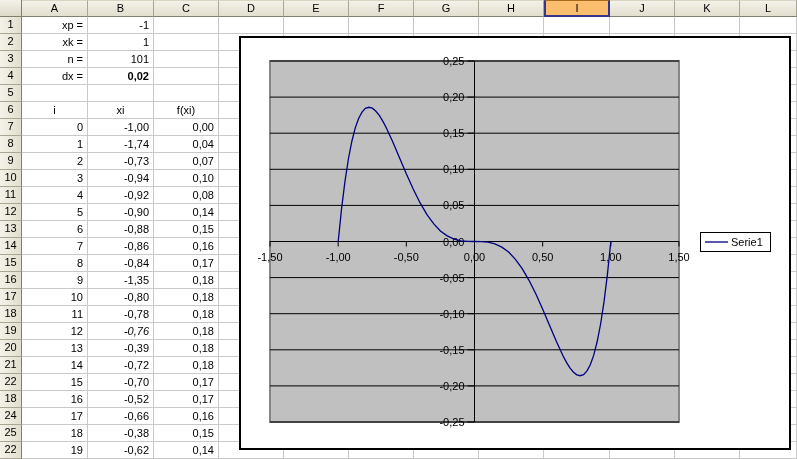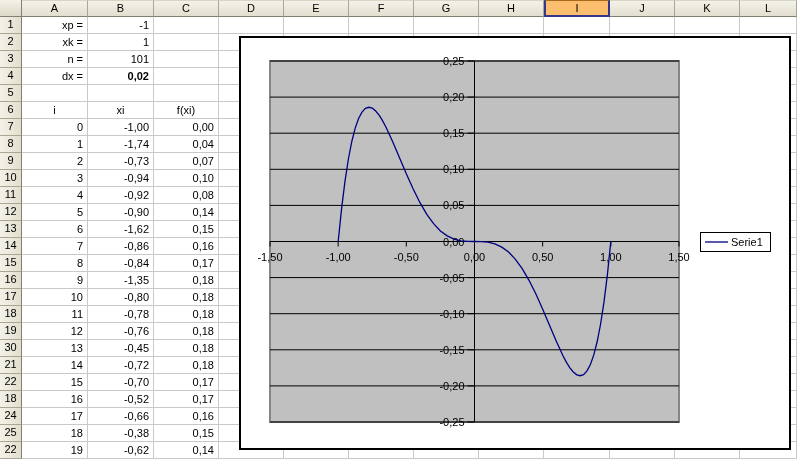--- a/index.html
+++ b/index.html
@@ -244,21 +244,21 @@
         <div class="cell" style="width: 65px;"></div>
         <div class="cell" style="width: 65px;"></div>
         <div class="cell" style="width: 66px;"></div>
         <div class="cell" style="width: 65px;"></div>
         <div class="cell" style="width: 65px;"></div>
         <div class="cell" style="width: 57px;"></div>
       </div>
       <div class="grow">
         <div class="rhead">13</div>
         <div class="cell num" style="width: 66px;">6</div>
-        <div class="cell num" style="width: 66px;">-1,62</div>
+        <div class="cell num" style="width: 66px;">-0,88</div>
         <div class="cell num" style="width: 65px;">0,15</div>
         <div class="cell" style="width: 65px;"></div>
         <div class="cell" style="width: 65px;"></div>
         <div class="cell" style="width: 65px;"></div>
         <div class="cell" style="width: 65px;"></div>
         <div class="cell" style="width: 65px;"></div>
         <div class="cell" style="width: 66px;"></div>
         <div class="cell" style="width: 65px;"></div>
         <div class="cell" style="width: 65px;"></div>
         <div class="cell" style="width: 57px;"></div>
@@ -334,36 +334,36 @@
         <div class="cell" style="width: 65px;"></div>
         <div class="cell" style="width: 65px;"></div>
         <div class="cell" style="width: 66px;"></div>
         <div class="cell" style="width: 65px;"></div>
         <div class="cell" style="width: 65px;"></div>
         <div class="cell" style="width: 57px;"></div>
       </div>
       <div class="grow">
         <div class="rhead">19</div>
         <div class="cell num" style="width: 66px;">12</div>
-        <div class="cell num" style="width: 66px;">-0,76</div>
+        <div class="cell num" style="width: 66px; font-style: italic;">-0,76</div>
         <div class="cell num" style="width: 65px;">0,18</div>
         <div class="cell" style="width: 65px;"></div>
         <div class="cell" style="width: 65px;"></div>
         <div class="cell" style="width: 65px;"></div>
         <div class="cell" style="width: 65px;"></div>
         <div class="cell" style="width: 65px;"></div>
         <div class="cell" style="width: 66px;"></div>
         <div class="cell" style="width: 65px;"></div>
         <div class="cell" style="width: 65px;"></div>
         <div class="cell" style="width: 57px;"></div>
       </div>
       <div class="grow">
-        <div class="rhead">30</div>
+        <div class="rhead">20</div>
         <div class="cell num" style="width: 66px;">13</div>
-        <div class="cell num" style="width: 66px;">-0,45</div>
+        <div class="cell num" style="width: 66px;">-0,39</div>
         <div class="cell num" style="width: 65px;">0,18</div>
         <div class="cell" style="width: 65px;"></div>
         <div class="cell" style="width: 65px;"></div>
         <div class="cell" style="width: 65px;"></div>
         <div class="cell" style="width: 65px;"></div>
         <div class="cell" style="width: 65px;"></div>
         <div class="cell" style="width: 66px;"></div>
         <div class="cell" style="width: 65px;"></div>
         <div class="cell" style="width: 65px;"></div>
         <div class="cell" style="width: 57px;"></div>

